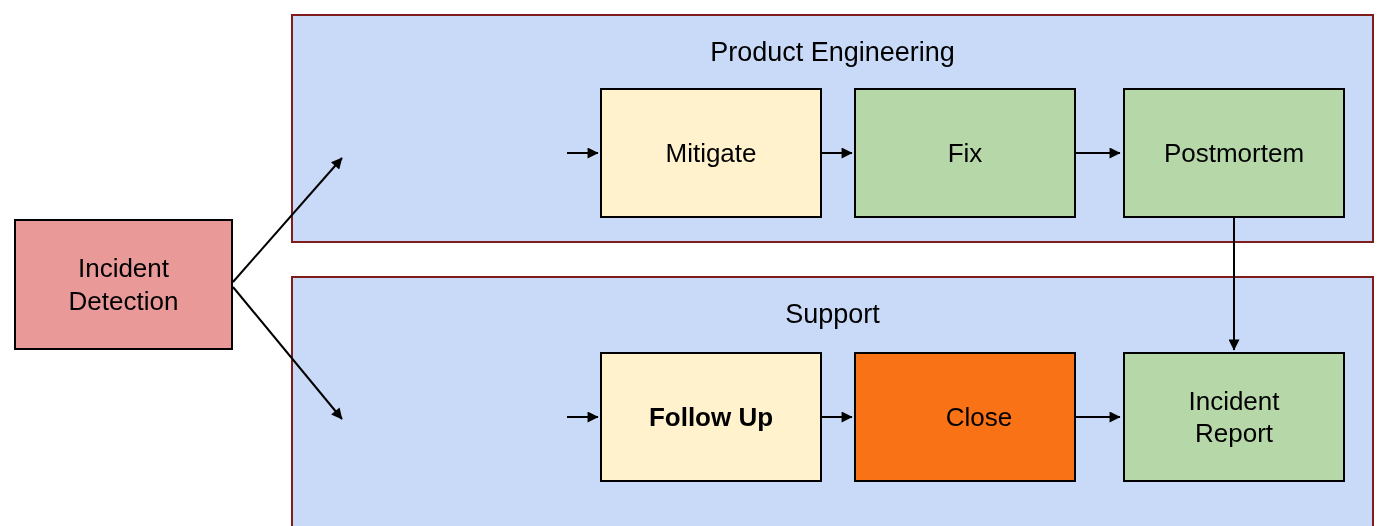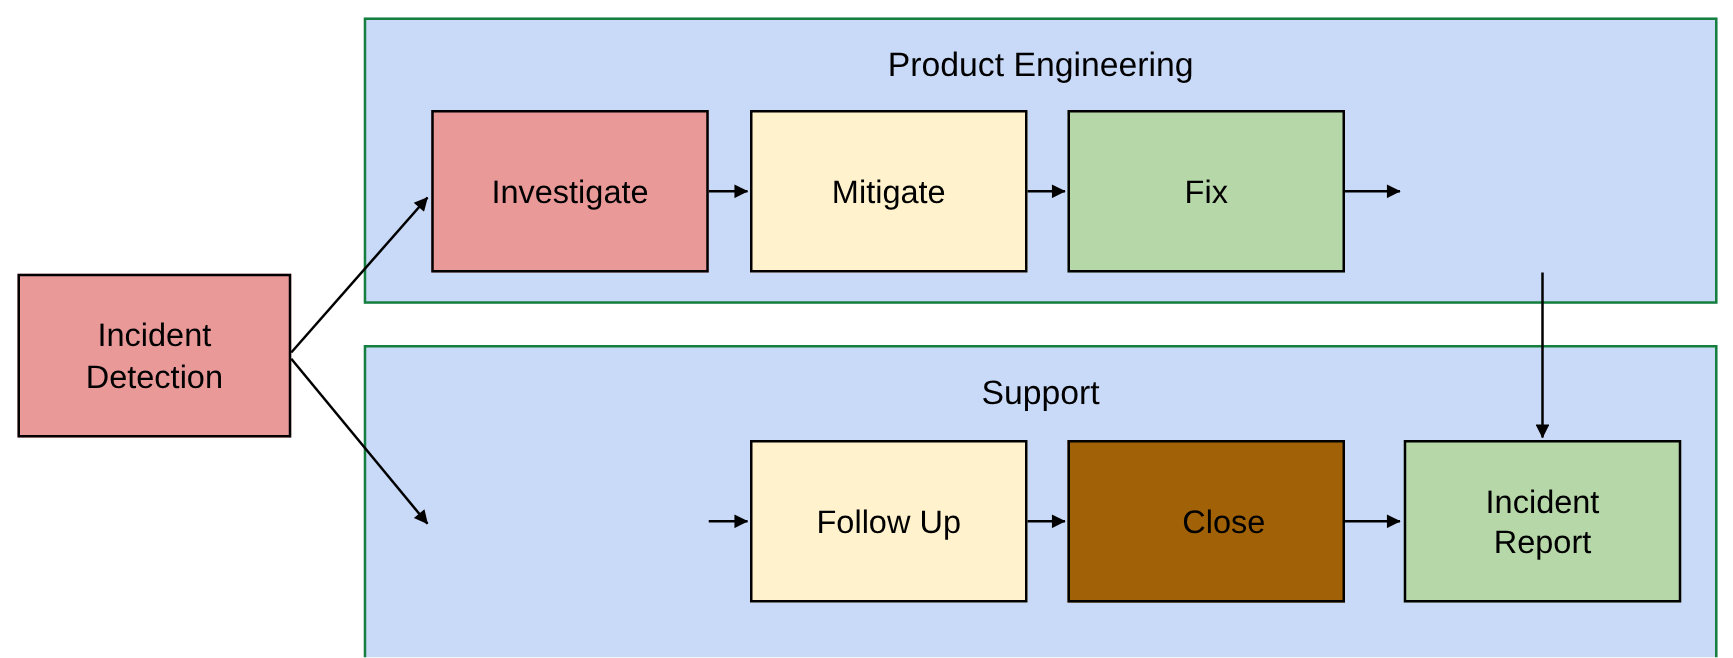--- a/index.html
+++ b/index.html
@@ -19,21 +19,21 @@
     position: absolute;
     left: 0;
     top: 0;
     width: 1386px;
     height: 526px;
     pointer-events: none;
     z-index: 5;
   }
   .lane {
     position: absolute;
-    border: 2px solid #15803d;
+    border: 2px solid #7f1d1d;
     box-sizing: border-box;
     z-index: 1;
   }
   .lane-product-engineering {
     left: 291px;
     top: 14px;
     width: 1083px;
     height: 229px;
   }
   .lane-support {
@@ -108,26 +108,26 @@
     <line class="edge" x1="567" y1="417" x2="598" y2="417" marker-end="url(#arrowhead)"></line>
     <line class="edge" x1="822" y1="417" x2="852" y2="417" marker-end="url(#arrowhead)"></line>
     <line class="edge" x1="1076" y1="417" x2="1120" y2="417" marker-end="url(#arrowhead)"></line>
   </svg>
 
   <div class="node node-start" style="background-color: rgb(234, 153, 153);">Incident
 Detection</div>
 
   <div class="lane lane-product-engineering" style="background-color: rgb(201, 218, 248);">
     <div class="lane-title">Product Engineering</div>
-    <div class="node node-pos-1" style="background-color: rgb(234, 153, 153);">Investigate</div>
     <div class="node node-pos-3" style="background-color: rgb(182, 215, 168);">Fix</div>
     <div class="node node-pos-2" style="background-color: rgb(255, 242, 204);">Mitigate</div>
+    <div class="node node-pos-4" style="background-color: rgb(182, 215, 168);">Postmortem</div>
   </div>
 
   <div class="lane lane-support" style="background-color: rgb(201, 218, 248);">
     <div class="lane-title">Support</div>
-    <div class="node node-pos-2" style="background-color: rgb(255, 242, 204);">Follow Up</div>
-    <div class="node node-pos-3" style="background-color: #a16207; padding-left: 28px;">Close</div>
+    <div class="node node-pos-2" style="background-color: rgb(255, 242, 204); font-weight: bold;">Follow Up</div>
+    <div class="node node-pos-3" style="background-color: #f97316; padding-left: 28px;">Close</div>
     <div class="node node-pos-4" style="background-color: rgb(182, 215, 168);">Incident
 Report</div>
   </div>
 
 </div>
 
 </body></html>

